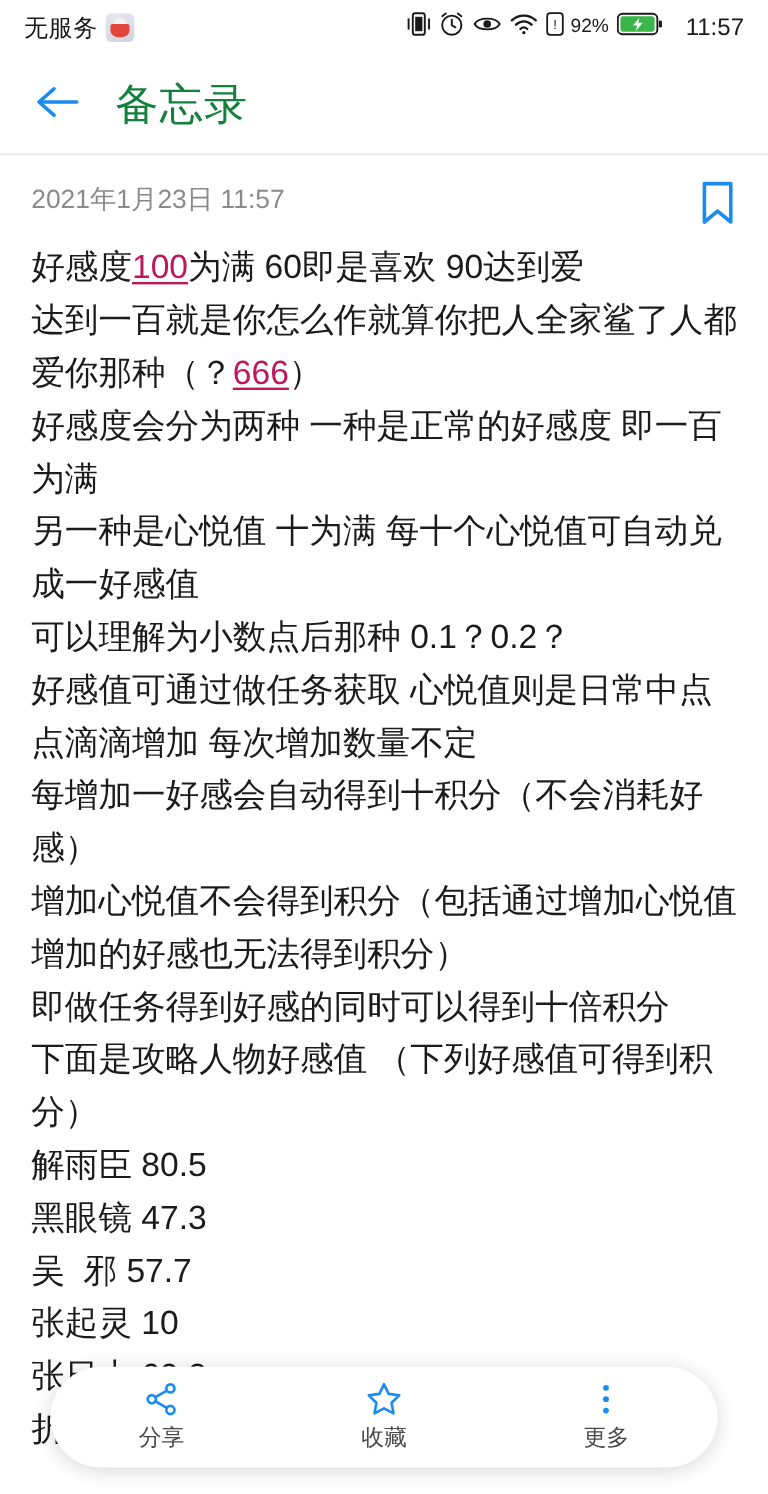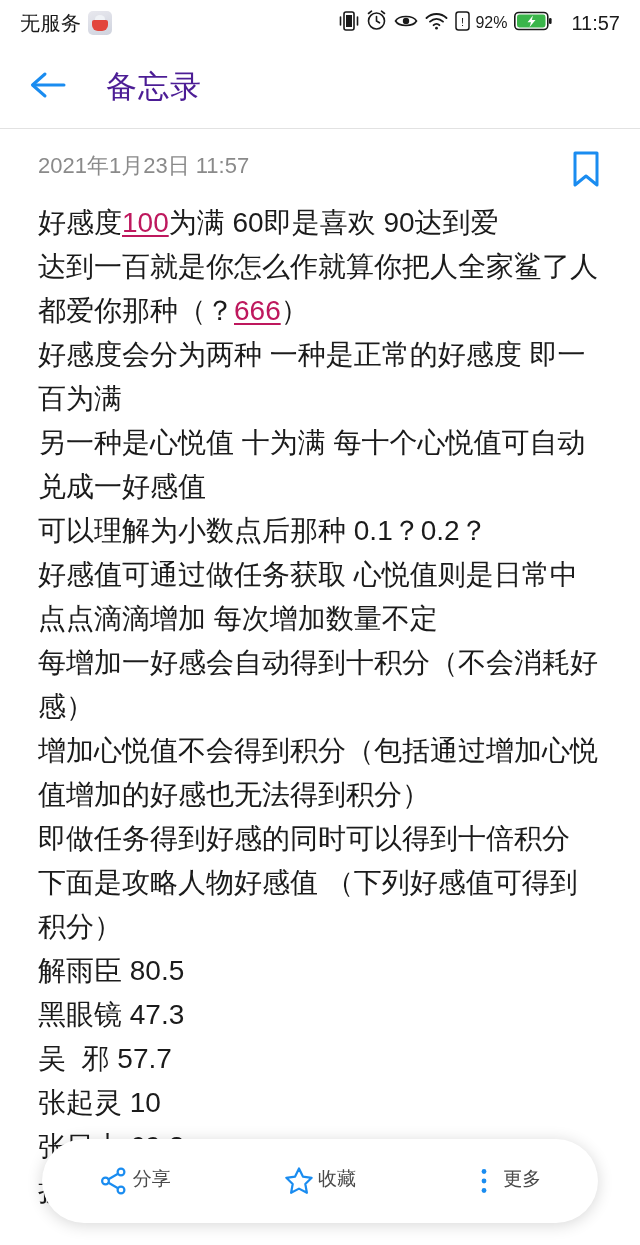--- a/index.html
+++ b/index.html
@@ -89,34 +89,34 @@
   }
   .back-btn {
     width: 44px;
     height: 44px;
     display: flex;
     align-items: center;
     justify-content: center;
     cursor: pointer;
   }
   .appbar-title {
-    font-size: 31px;
-    color: #4c1d95;
-    margin-left: 36px;
+    font-size: 36px;
+    color: #15803d;
+    margin-left: 26px;
     letter-spacing: 1px;
   }
   .divider {
     height: 1px;
     background: #e2e2e2;
     margin: 0;
   }
 
   
   .note {
-    padding: 0 34px;
+    padding: 0 22px;
     box-sizing: border-box;
   }
   .note-head {
     display: flex;
     align-items: flex-start;
     justify-content: space-between;
     padding-top: 22px;
     padding-bottom: 6px;
   }
   .note-date {
@@ -155,21 +155,22 @@
     height: 84px;
     background: #ffffff;
     border-radius: 44px;
     box-shadow: 0 2px 16px rgba(0,0,0,0.16);
     display: flex;
     align-items: center;
   }
   .bb-item {
     flex: 1 1 0;
     display: flex;
-    flex-direction: row;
+    flex-direction: column;
+    align-items: center;
     justify-content: center;
     gap: 4px;
     cursor: pointer;
   }
   .bb-label {
     font-size: 19px;
     color: #4a4a4a;
   }
   .bb-icon {
     height: 30px;

